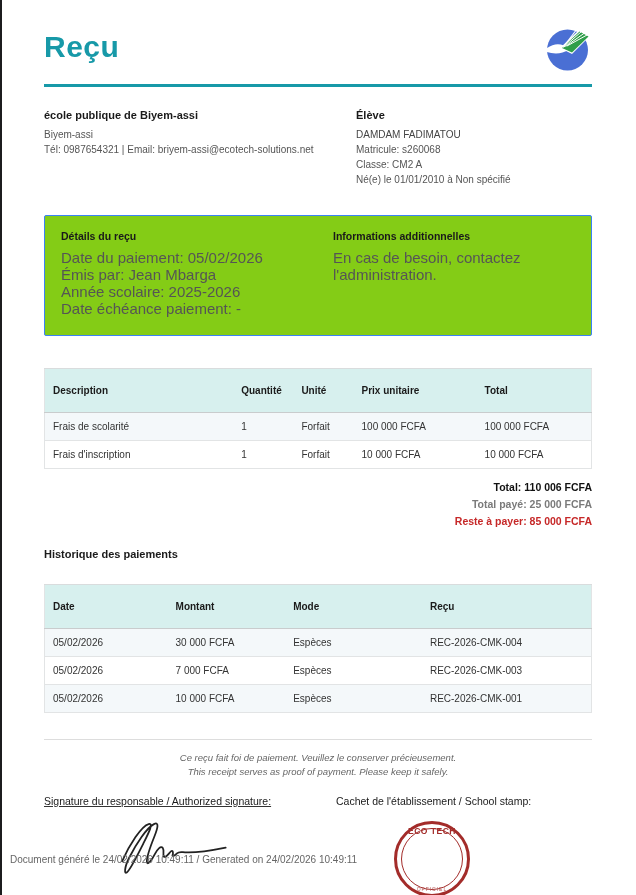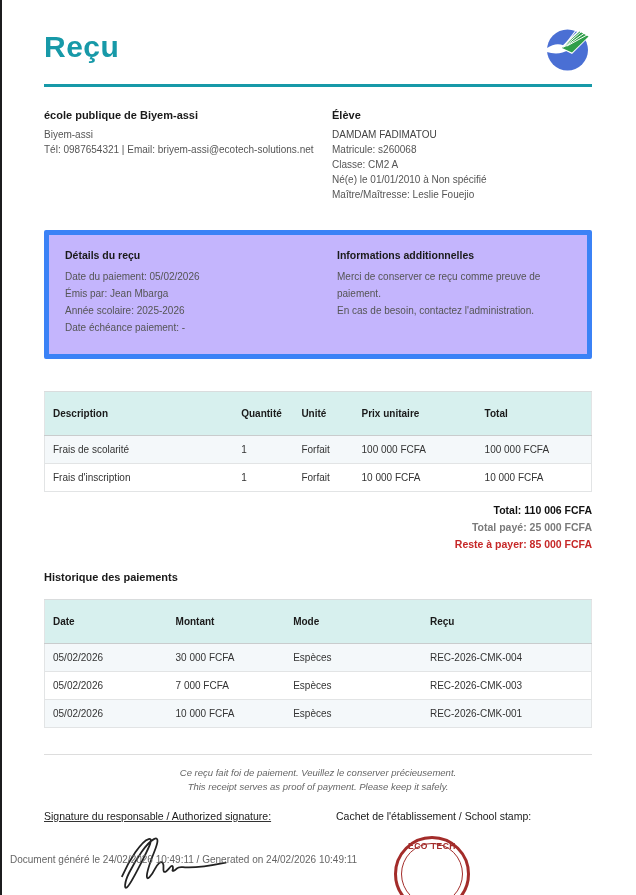--- a/index.html
+++ b/index.html
@@ -14,45 +14,45 @@
     padding:26px 44px 0 42px;
     overflow:hidden;
   }
   
   .header-row { display:flex; justify-content:space-between; align-items:flex-start; }
   .doc-title { font-size:30px; font-weight:bold; color:#1799a8; letter-spacing:0.5px; padding-top:4px; }
   .logo { width:46px; height:46px; }
   .accent-rule { height:3px; background:#1799a8; margin-top:8px; }
 
   
-  .parties { display:flex; margin-top:22px; }
+  .parties { display:flex; margin-top:22px;gap:24px; }
   .party-left { width:288px; }
   .party-right { flex:1; }
   .party-heading { font-size:11px; font-weight:bold; color:#1a1a1a; margin-bottom:6px; }
   .party-line { font-size:10px; color:#555555; line-height:15px; }
   .student-name { font-size:10px; color:#444444; line-height:15px; }
 
   
   .details-box {
     margin-top:28px;
-    background:#c4b5fd;
-    border:5px solid #3b82f6;
+    background:#84cc16;
+    border:1px solid #3b82f6;
     border-radius:2px;
     padding:14px 16px 18px 16px;
     display:flex;
   }
   .details-col-left { width:272px; }
   .details-col-right { flex:1; }
   .box-heading { font-size:10.5px; font-weight:bold; color:#1a1a1a; margin-bottom:7px; }
-  .box-line { font-size:10px; color:#555555; line-height:17px; }
+  .box-line { font-size:15px; color:#555555; line-height:17px; }
 
   
   table { width:100%; border-collapse:collapse; font-size:10px; }
   .items-table { margin-top:32px; }
-  .pay-table { margin-top:16px; }
+  .pay-table { margin-top:24px; }
   th {
     background:#d7f0ee;
     text-align:left;
     font-weight:bold;
     color:#1a1a1a;
     padding:16px 8px;
     border-top:1px solid #d9dcdd;
     border-bottom:1px solid #c9cccd;
   }
   td {
@@ -123,35 +123,33 @@
       <div class="party-heading">école publique de Biyem-assi</div>
       <div class="party-line">Biyem-assi</div>
       <div class="party-line">Tél: 0987654321 | Email: briyem-assi@ecotech-solutions.net</div>
     </div>
     <div class="party-right">
       <div class="party-heading">Élève</div>
       <div class="student-name">DAMDAM FADIMATOU</div>
       <div class="party-line">Matricule: s260068</div>
       <div class="party-line">Classe: CM2 A</div>
       <div class="party-line">Né(e) le 01/01/2010 à Non spécifié</div>
-      <div class="party-line">Maître/Maîtresse: Leslie Fouejio</div>
     </div>
   </div>
 
   <div class="details-box">
     <div class="details-col-left">
       <div class="box-heading">Détails du reçu</div>
       <div class="box-line">Date du paiement: 05/02/2026</div>
       <div class="box-line">Émis par: Jean Mbarga</div>
       <div class="box-line">Année scolaire: 2025-2026</div>
       <div class="box-line">Date échéance paiement: -</div>
     </div>
     <div class="details-col-right">
       <div class="box-heading">Informations additionnelles</div>
-      <div class="box-line">Merci de conserver ce reçu comme preuve de paiement.</div>
       <div class="box-line">En cas de besoin, contactez l'administration.</div>
     </div>
   </div>
 
   <table class="items-table">
     <colgroup>
         <col style="width:34.5%">
         <col style="width:11%">
         <col style="width:11%">
         <col style="width:22.5%">

